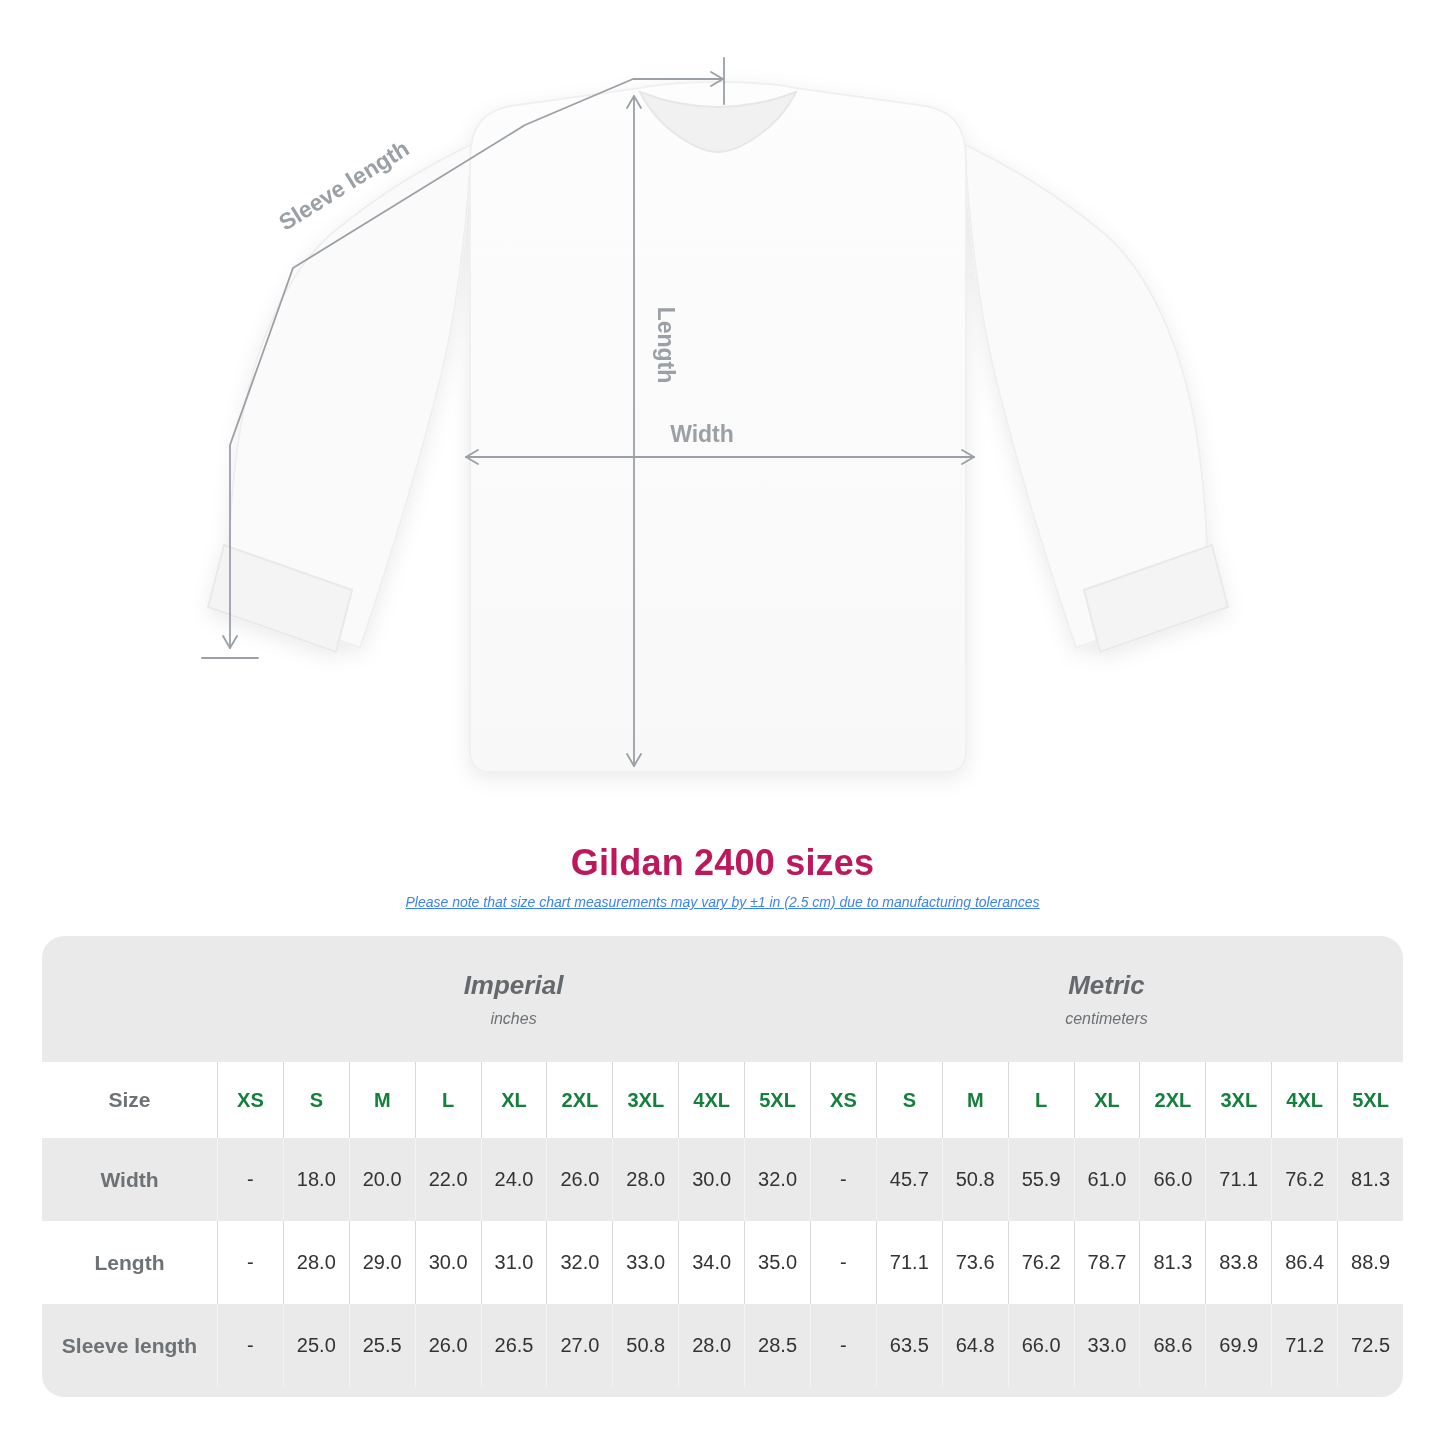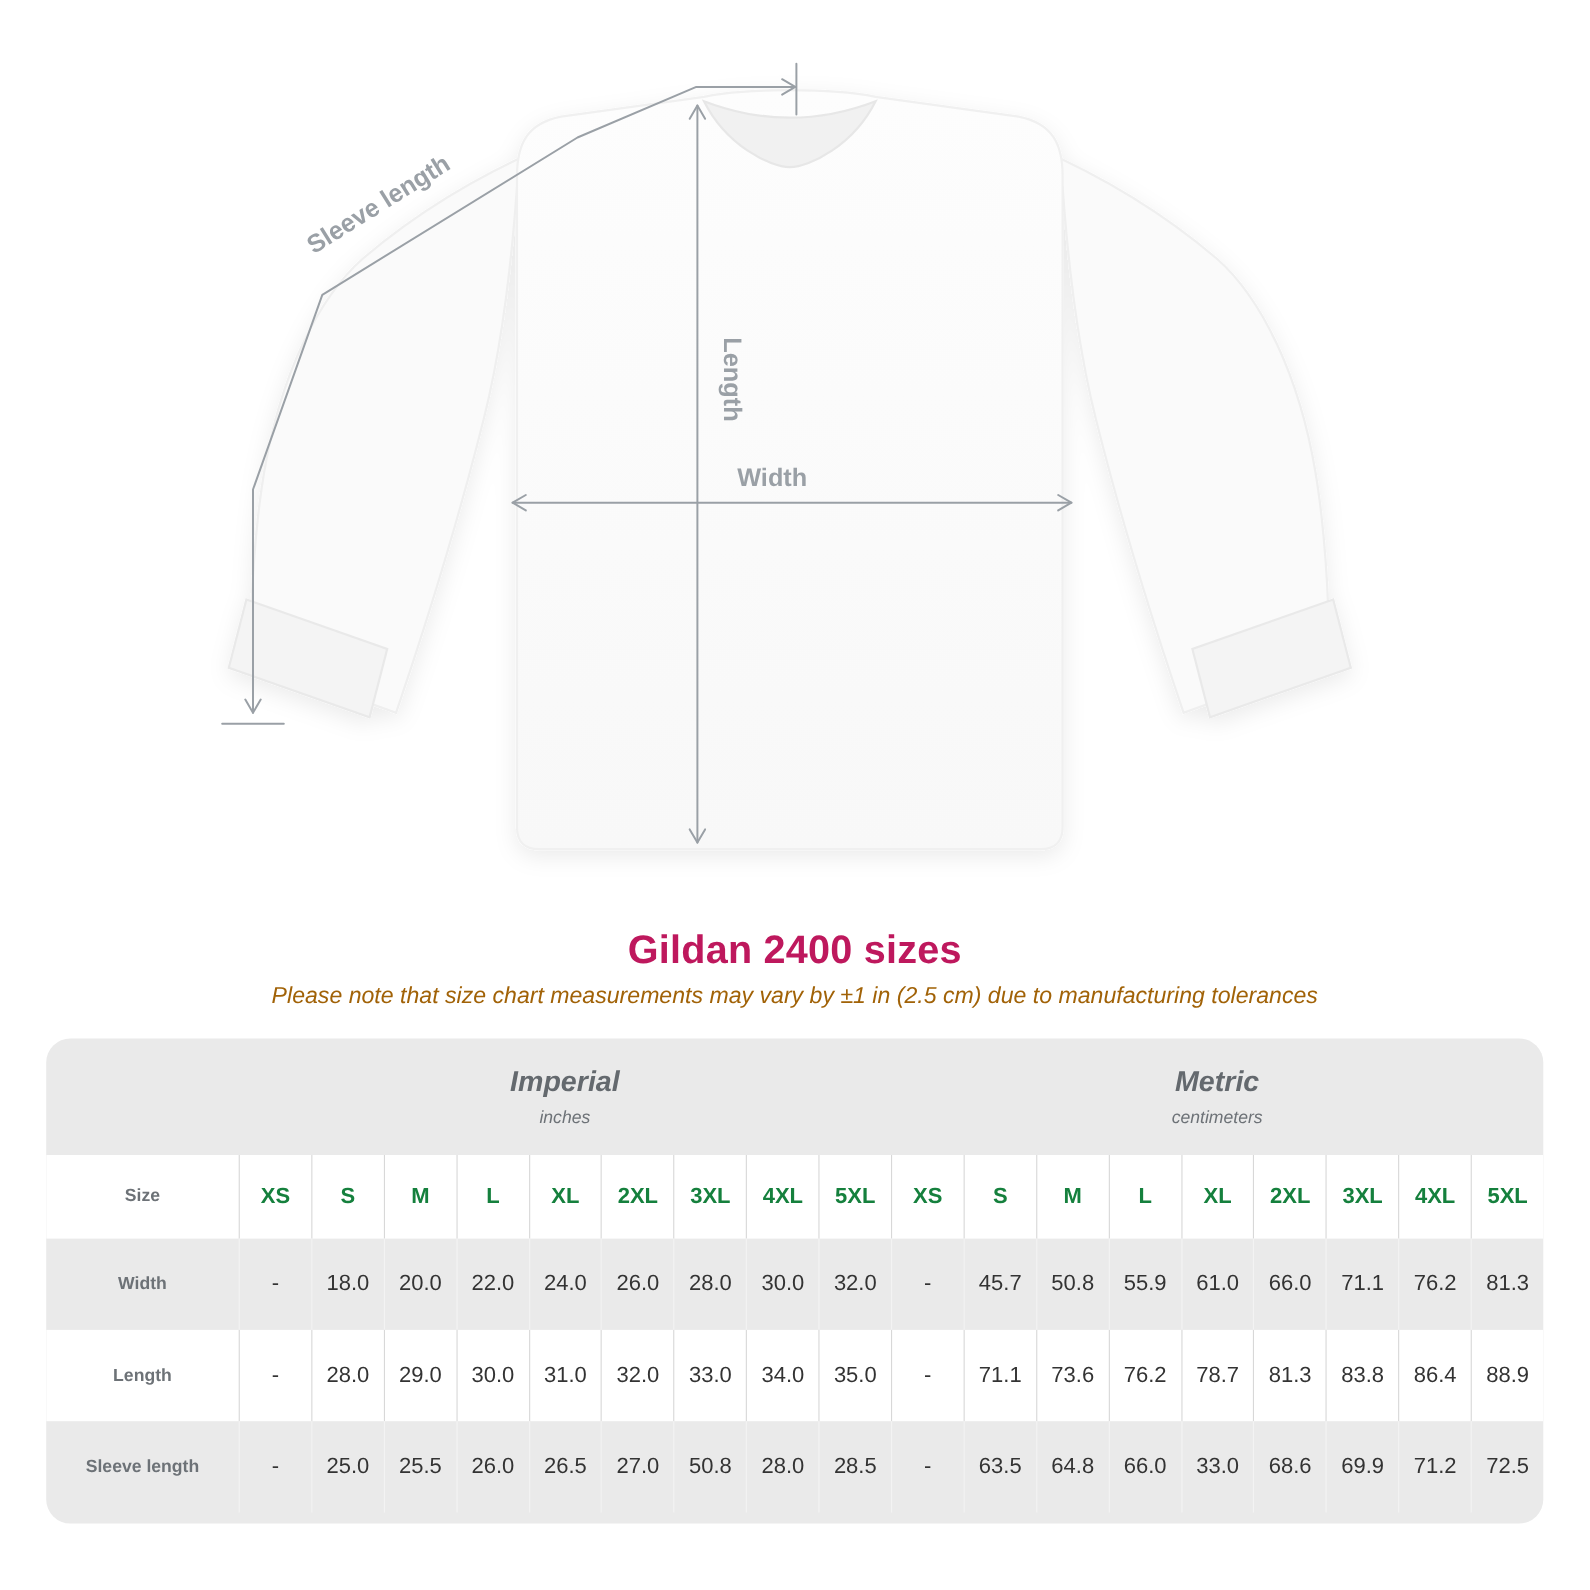--- a/index.html
+++ b/index.html
@@ -6,41 +6,41 @@
   body{width:1445px;height:1445px;font-family:"Liberation Sans", sans-serif;overflow:hidden;}
   .page{width:1445px;height:1445px;position:relative;}
 
   
   .diagram{width:1445px;height:828px;position:relative;}
   .diagram svg{display:block;}
 
   
   .heading{text-align:center;padding-top:14px;}
   .heading h1{margin:0;font-size:36px;font-weight:bold;color:#be185d;letter-spacing:0.2px;}
-  .heading p{margin:10px 0 0;font-size:21px;font-style:italic;color:#a16207;}
+  .heading p{margin:10px 0 0;font-size:14px;font-style:italic;color:#3b82f6;text-decoration:underline;}
 
   
   .chart{margin:26px 42px 0;background:#eaeaea;border-radius:22px;overflow:hidden;padding-bottom:10px;}
   .t-row{display:grid;grid-template-columns:175px repeat(18,1fr);}
-  .units{height:106px;}
+  .units{height:126px;}
   .units .spacer{grid-column:1;}
   .units .group{display:flex;flex-direction:column;justify-content:center;align-items:center;gap:9px;}
   .units .group.imp{grid-column:2 / span 9;}
   .units .group.met{grid-column:11 / span 9;}
   .g-name{font-size:26px;font-weight:bold;font-style:italic;color:#64696e;}
   .g-unit{font-size:16px;font-style:italic;color:#6d7277;}
 
   .sizes{height:76px;}
   .data-row{height:83px;}
   .r-white{background:#ffffff;}
   .r-gray{background:transparent;}
 
   .cell{display:flex;align-items:center;justify-content:center;font-size:20px;color:#333333;}
   .cell.head{font-weight:bold;color:#15803d;}
-  .cell.lbl{font-weight:bold;color:#6d7277;font-size:16px;}
+  .cell.lbl{font-weight:bold;color:#6d7277;font-size:21px;}
   .r-white .cell + .cell{border-left:1px solid #d8d8d8;}
   .r-gray  .cell + .cell{border-left:1px solid #f3f3f3;}
 </style>
 </head>
 <body>
 
 <div class="page">
 
   <div class="diagram">
     <svg width="1445" height="828" viewBox="0 0 1445 828">

